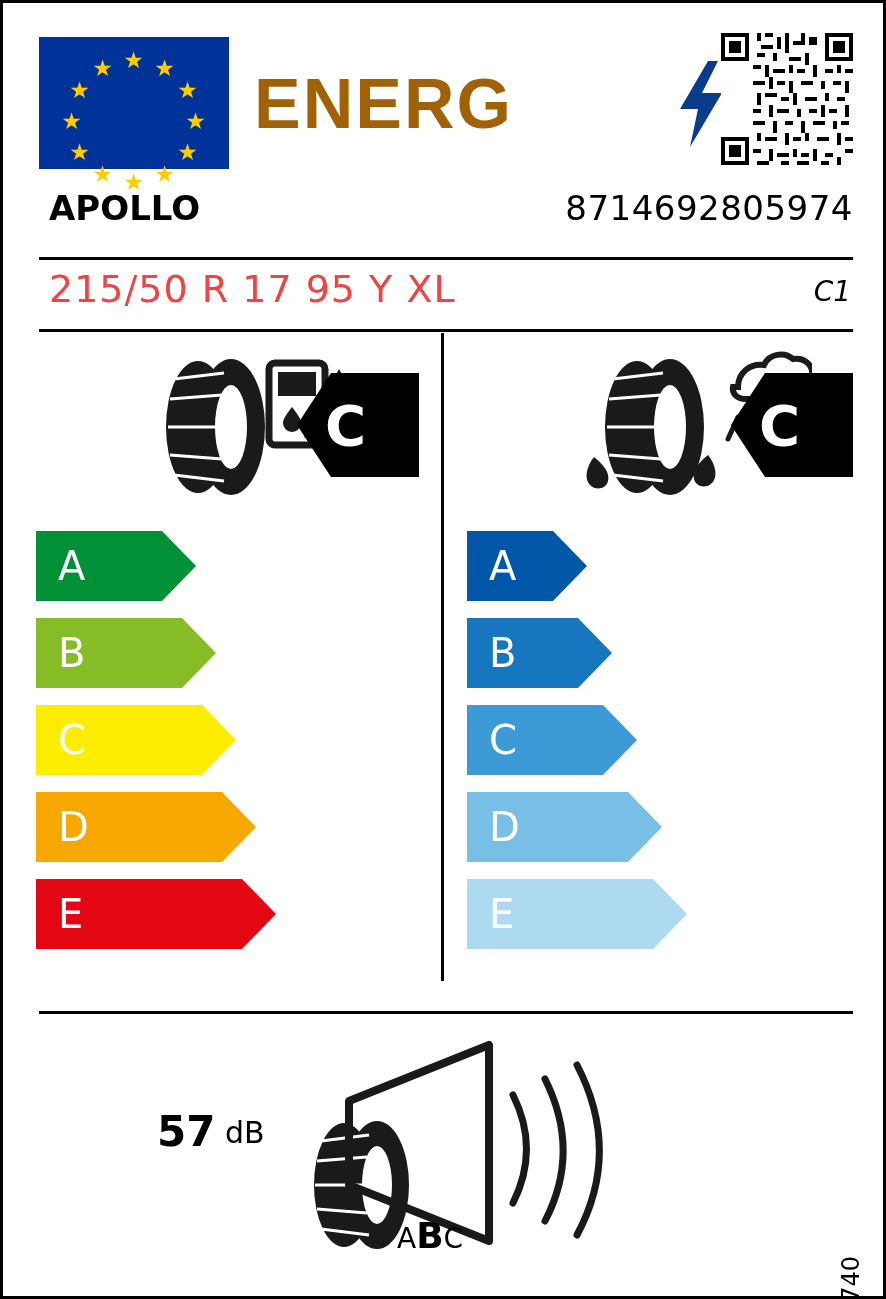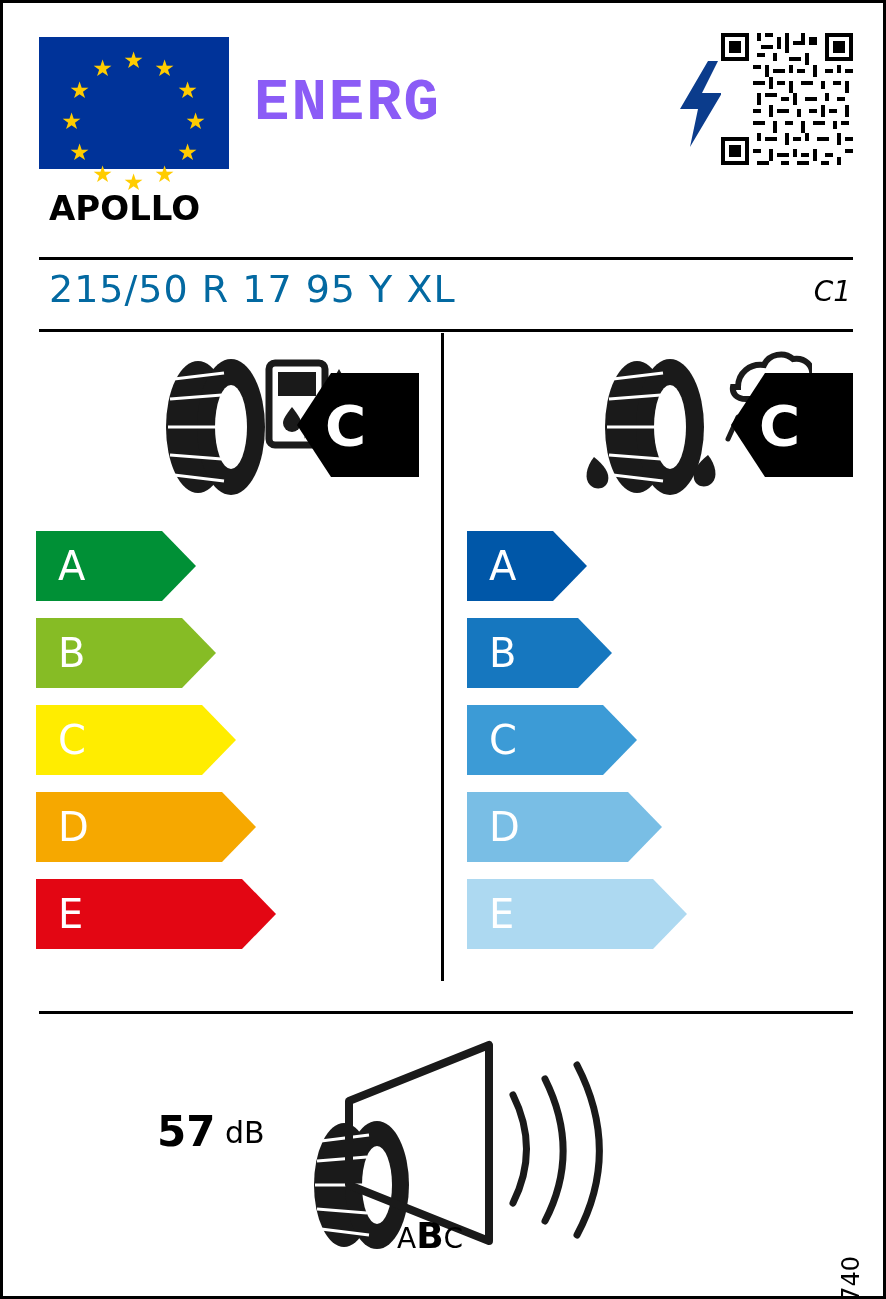--- a/index.html
+++ b/index.html
@@ -46,26 +46,26 @@
     text-align: center;
   }
   .energ-wrap {
     position: absolute;
     left: 215px;
     top: 26px;
     width: 460px;
     height: 90px;
   }
   .energ-text {
-    font-size: 59px;
+    font-size: 70px;
     font-weight: bold;
-    color: #8b5cf6;
+    color: #a16207;
     letter-spacing: 2px;
     line-height: 90px;
-    font-family: Liberation Mono, monospace;
+    font-family: Liberation Sans, sans-serif;
   }
   .bolt {
     position: absolute;
     right: -8px;
     top: 2px;
     width: 44px;
     height: 86px;
   }
   .qr {
     position: absolute;
@@ -116,21 +116,21 @@
     left: 36px;
     top: 264px;
     width: 814px;
     height: 56px;
   }
   .size {
     position: absolute;
     left: 10px;
     top: 0;
     font-size: 38px;
-    color: #0369a1;
+    color: #ef4444;
     letter-spacing: 1px;
     text-align: right;
   }
   .class {
     position: absolute;
     right: 2px;
     top: 8px;
     font-size: 28px;
     color: #000;
     font-style: italic;
@@ -369,20 +369,21 @@
         <rect x="9" y="32" width="3" height="1"></rect>
           <rect x="15" y="32" width="2" height="1"></rect>
         <rect x="19" y="32" width="3" height="1"></rect>
           <rect x="25" y="32" width="2" height="1"></rect>
       </g>
     </svg>
   </div>
 
   <div class="brand-row">
     <span class="brand">APOLLO</span>
+    <span class="article">8714692805974</span>
   </div>
   <div class="rule rule-1"></div>
 
   <div class="size-row">
     <span class="size">215/50 R 17 95 Y XL</span>
     <span class="class">C1</span>
   </div>
   <div class="rule rule-2"></div>
 
   <div class="divider"></div>

